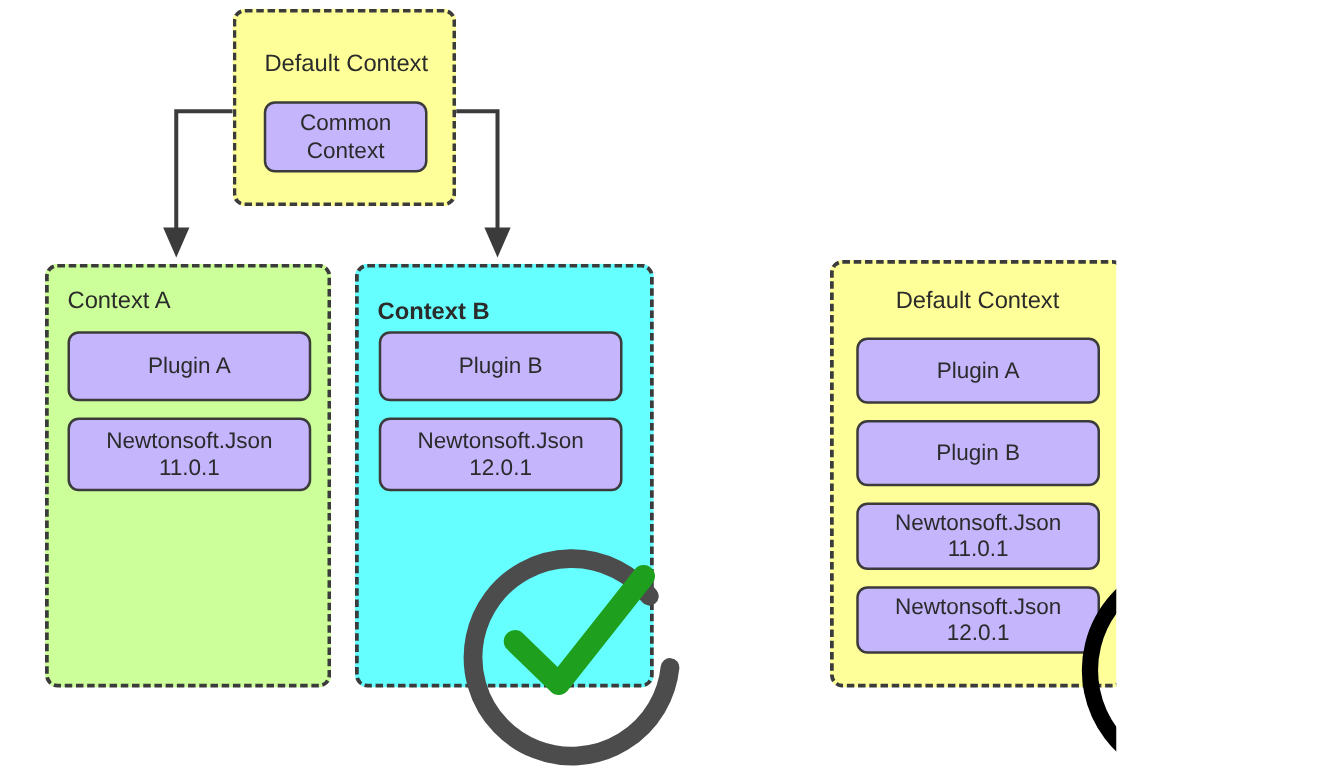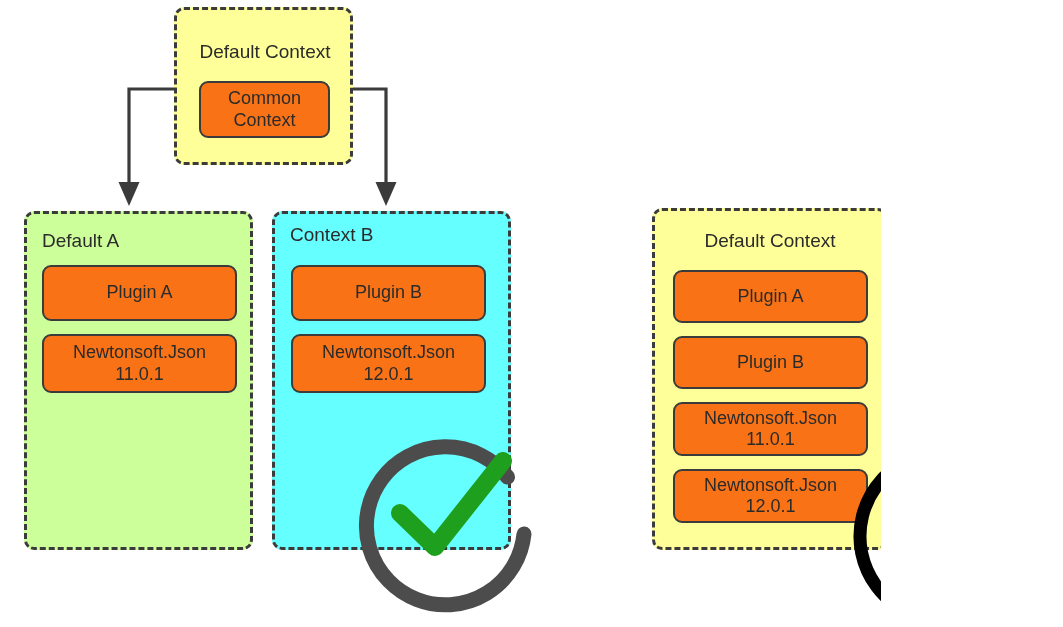--- a/index.html
+++ b/index.html
@@ -9,20 +9,21 @@
   }
   body {
     font-family: "Liberation Sans", "DejaVu Sans", sans-serif;
   }
   #canvas {
     position: relative;
     width: 881px;
     height: 627px;
     background: #ffffff;
     overflow: hidden;
+    margin-left: 12px;
   }
 
   
   .context-box {
     position: absolute;
     box-sizing: border-box;
     border: 3px dashed #3b3b3b;
     border-radius: 10px;
   }
   .context-title {
@@ -30,21 +31,21 @@
     font-size: 19px;
     color: #2b2b2b;
     white-space: nowrap;
     line-height: 1;
   }
 
   
   .asm-box {
     position: absolute;
     box-sizing: border-box;
-    background: #f97316;
+    background: #c4b5fd;
     border: 2.5px solid #3b3b3b;
     border-radius: 9px;
     display: flex;
     align-items: center;
     justify-content: center;
     text-align: center;
     font-size: 18px;
     color: #2b2b2b;
     line-height: 1.18;
     padding: 2px 4px;
@@ -90,37 +91,37 @@
     </g>
 
     <g>
       <path d="M 353 89 L 386 89 L 386 183" fill="none" stroke="#3b3b3b" stroke-width="3.2" stroke-linecap="butt" stroke-linejoin="miter"></path>
       <polygon points="375.5,182 396.5,182 386,206" fill="#3b3b3b"></polygon>
     </g>
   </svg>
 
   <div class="context-box" style="left:24px; top:211px; width:229px; height:339px; background:#CCFF99;">
   </div>
-  <div class="context-title" style="left:42px; top:231px;">Default A</div>
+  <div class="context-title" style="left:42px; top:231px;">Context A</div>
 
   <div class="asm-box" style="left:42px; top:265px; width:195px; height:56px;">
     <span>
       <span>Plugin A</span>
     </span>
   </div>
   <div class="asm-box" style="left:42px; top:334px; width:195px; height:59px;">
     <span>
       <span>Newtonsoft.Json</span>
       <span class="line2">11.0.1</span>
     </span>
   </div>
 
   <div class="context-box" style="left:272px; top:211px; width:239px; height:339px; background:#66FFFF;">
   </div>
-  <div class="context-title" style="left:290px; top:225px;">Context B</div>
+  <div class="context-title" style="left:290px; top:240px;font-weight:bold;">Context B</div>
 
   <div class="asm-box" style="left:291px; top:265px; width:195px; height:56px;">
     <span>
       <span>Plugin B</span>
     </span>
   </div>
   <div class="asm-box" style="left:291px; top:334px; width:195px; height:59px;">
     <span>
       <span>Newtonsoft.Json</span>
       <span class="line2">12.0.1</span>

